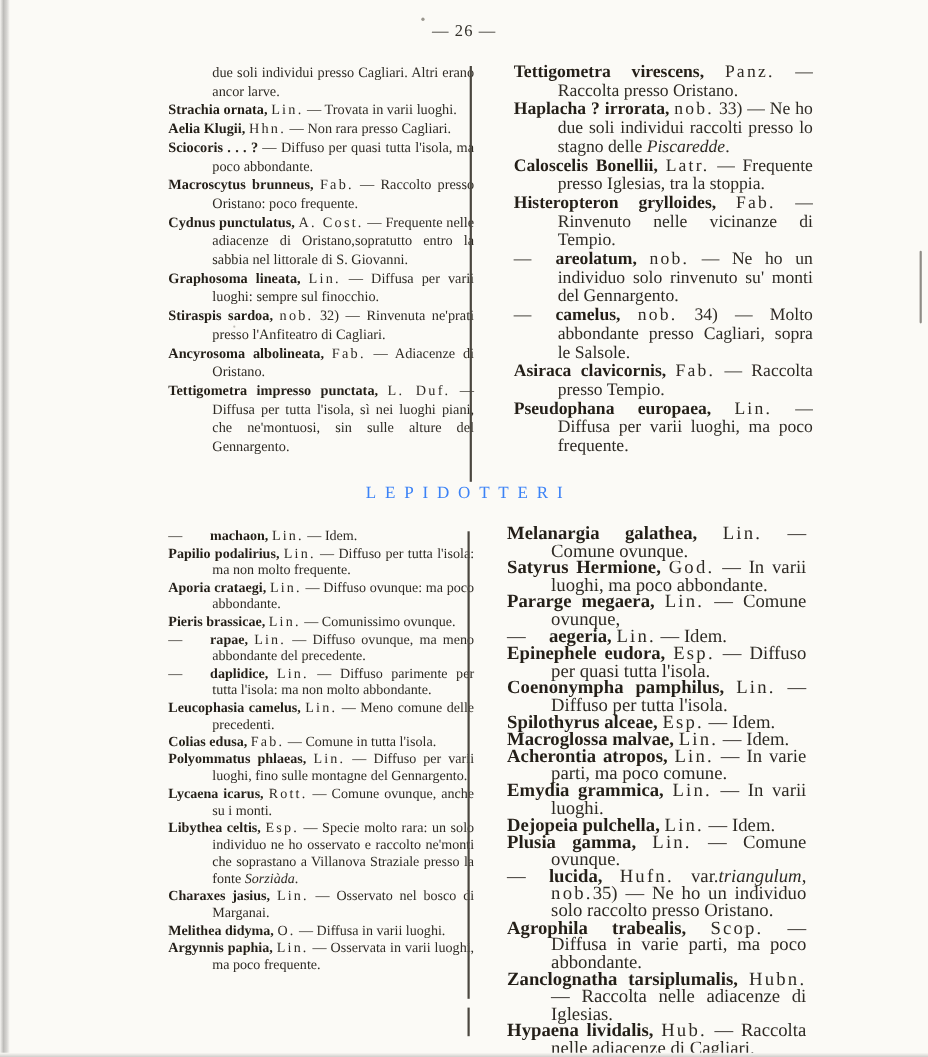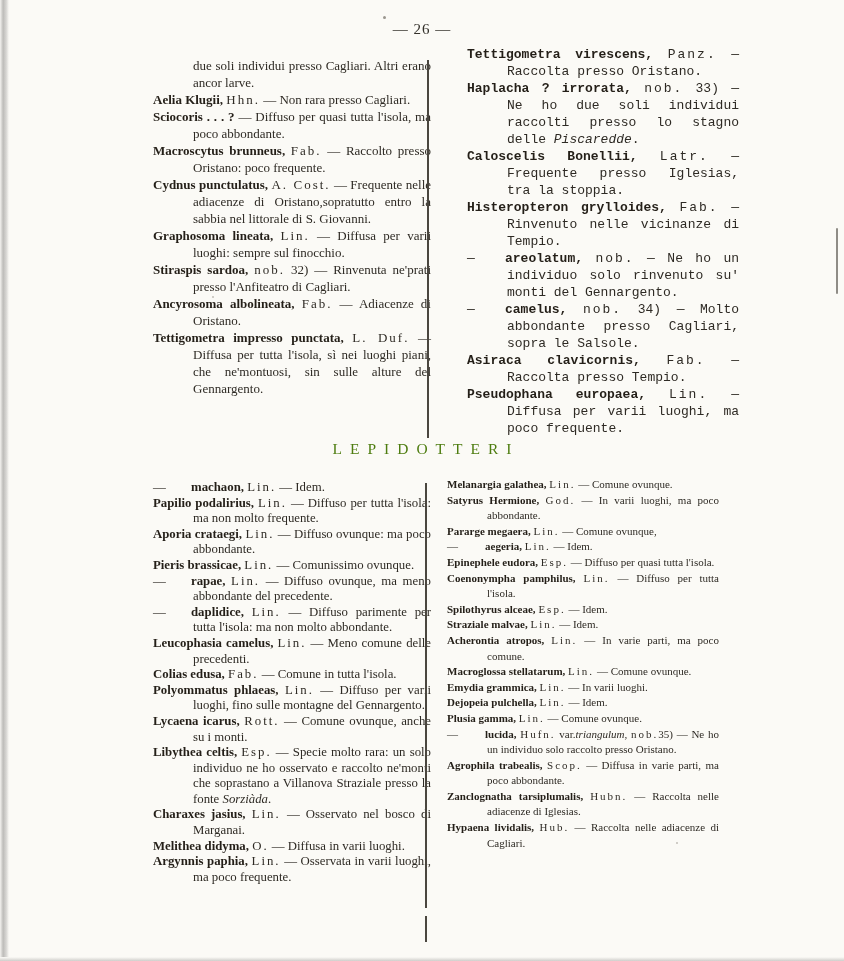--- a/index.html
+++ b/index.html
@@ -30,32 +30,32 @@
   .speck-2 { left: 212px; top: 296px; width: 2px; height: 2px; opacity: .6; }
   .speck-3 { left: 676px; top: 842px; width: 2px; height: 2px; opacity: .6; }
 
   .page-number {
     position: absolute; top: 21px; left: 0; width: 844px;
     text-align: center; font-size: 15px; letter-spacing: 1px; color: #33302a;
   }
   .section-heading {
     position: absolute; top: 440px; left: 0; width: 844px; margin: 0;
     text-align: center; font-size: 15.5px; font-weight: normal;
-    letter-spacing: 8px; text-indent: 8px; color: #4d7c0f;
+    letter-spacing: 8px; text-indent: 8px; color: #3b82f6;
   }
   .divider { position: absolute; width: 2px; background: #4a463f; }
   .divider-upper      { left: 427px; top: 60px;  height: 378px; }
   .divider-lower      { left: 425px; top: 483px; height: 425px; }
   .divider-lower-tail { left: 425px; top: 916px; height: 26px; width: 1.5px; }
 
   .col { position: absolute; text-align: justify; margin-left: 16px; }
   .upper-left  { left: 137px; top: 57px;  width: 278px; font-size: 13px;   line-height: 17px; }
-  .upper-right { left: 451px; top: 46px;  width: 272px; font-size: 13px;   line-height: 17px; font-family: Liberation Mono, monospace; }
+  .upper-right { left: 451px; top: 57px;  width: 272px; font-size: 16px;   line-height: 17px; }
   .lower-left  { left: 137px; top: 480px; width: 278px; font-size: 12.8px; line-height: 15.6px; }
-  .lower-right { left: 431px; top: 477px; width: 272px; font-size: 11px; line-height: 15.6px; }
+  .lower-right { left: 445px; top: 477px; width: 272px; font-size: 17px; line-height: 15.6px; }
 
   .entry { margin: 0; padding-left: 40px; text-indent: -40px; }
   .entry.cont { text-indent: 0; }
   .ditto { display: inline-block; width: 38px; text-indent: 0; }
   .b  { font-weight: bold; color: #241f18; }
   .sp { letter-spacing: 2px; }
   .i  { font-style: italic; }
   .n  { }
 </style>
 </head>
@@ -63,20 +63,21 @@
 
 <div class="scan-edge-left"></div>
 <div class="speck speck-1"></div>
 <div class="speck speck-2"></div>
 <div class="speck speck-3"></div>
 
 <div class="page-number">— 26 —</div>
 
 <div class="col upper-left">
     <p class="entry cont"><span class="n">due soli individui presso Cagliari. Altri erano ancor larve.</span></p>
+    <p class="entry"><span class="b">Strachia ornata, </span><span class="sp">Lin.</span><span class="n"> — Trovata in varii luoghi.</span></p>
     <p class="entry"><span class="b">Aelia Klugii, </span><span class="sp">Hhn.</span><span class="n"> — Non rara presso Cagliari.</span></p>
     <p class="entry"><span class="b">Sciocoris . . . ? </span><span class="n">— Diffuso per quasi tutta l'isola, ma poco abbondante.</span></p>
     <p class="entry"><span class="b">Macroscytus brunneus, </span><span class="sp">Fab.</span><span class="n"> — Raccolto presso Oristano: poco frequente.</span></p>
     <p class="entry"><span class="b">Cydnus punctulatus, </span><span class="sp">A. Cost.</span><span class="n"> — Frequente nelle adiacenze di Oristano,sopratutto entro la sabbia nel littorale di S. Giovanni.</span></p>
     <p class="entry"><span class="b">Graphosoma lineata, </span><span class="sp">Lin.</span><span class="n"> — Diffusa per varii luoghi: sempre sul finocchio.</span></p>
     <p class="entry"><span class="b">Stiraspis sardoa, </span><span class="sp">nob.</span><span class="n"> 32) — Rinvenuta ne'prati presso l'Anfiteatro di Cagliari.</span></p>
     <p class="entry"><span class="b">Ancyrosoma albolineata, </span><span class="sp">Fab.</span><span class="n"> — Adiacenze di Oristano.</span></p>
     <p class="entry"><span class="b">Tettigometra impresso punctata, </span><span class="sp">L. Duf.</span><span class="n"> — Diffusa per tutta l'isola, sì nei luoghi piani, che ne'montuosi, sin sulle alture del Gennargento.</span></p>
   </div>
 <div class="col upper-right">
@@ -110,23 +111,22 @@
     <p class="entry"><span class="b">Argynnis paphia, </span><span class="sp">Lin.</span><span class="n"> — Osservata in varii luoghi, ma poco frequente.</span></p>
   </div>
 <div class="col lower-right">
     <p class="entry"><span class="b">Melanargia galathea, </span><span class="sp">Lin.</span><span class="n"> — Comune ovunque.</span></p>
     <p class="entry"><span class="b">Satyrus Hermione, </span><span class="sp">God.</span><span class="n"> — In varii luoghi, ma poco abbondante.</span></p>
     <p class="entry"><span class="b">Pararge megaera, </span><span class="sp">Lin.</span><span class="n"> — Comune ovunque,</span></p>
     <p class="entry"><span class="ditto">—</span><span class="b">aegeria, </span><span class="sp">Lin.</span><span class="n"> — Idem.</span></p>
     <p class="entry"><span class="b">Epinephele eudora, </span><span class="sp">Esp.</span><span class="n"> — Diffuso per quasi tutta l'isola.</span></p>
     <p class="entry"><span class="b">Coenonympha pamphilus, </span><span class="sp">Lin.</span><span class="n"> — Diffuso per tutta l'isola.</span></p>
     <p class="entry"><span class="b">Spilothyrus alceae, </span><span class="sp">Esp.</span><span class="n"> — Idem.</span></p>
-    <p class="entry"><span class="b">Straziale malvae, </span><span class="sp">Lin.</span><span class="n"> — Idem.</span></p>
+    <p class="entry"><span class="b">Macroglossa malvae, </span><span class="sp">Lin.</span><span class="n"> — Idem.</span></p>
     <p class="entry"><span class="b">Acherontia atropos, </span><span class="sp">Lin.</span><span class="n"> — In varie parti, ma poco comune.</span></p>
-    <p class="entry"><span class="b">Macroglossa stellatarum, </span><span class="sp">Lin.</span><span class="n"> — Comune ovunque.</span></p>
     <p class="entry"><span class="b">Emydia grammica, </span><span class="sp">Lin.</span><span class="n"> — In varii luoghi.</span></p>
     <p class="entry"><span class="b">Dejopeia pulchella, </span><span class="sp">Lin.</span><span class="n"> — Idem.</span></p>
     <p class="entry"><span class="b">Plusia gamma, </span><span class="sp">Lin.</span><span class="n"> — Comune ovunque.</span></p>
     <p class="entry"><span class="ditto">—</span><span class="b">lucida, </span><span class="sp">Hufn.</span><span class="n"> var.</span><span class="i">triangulum</span><span class="n">, </span><span class="sp">nob.</span><span class="n">35) — Ne ho un individuo solo raccolto presso Oristano.</span></p>
     <p class="entry"><span class="b">Agrophila trabealis, </span><span class="sp">Scop.</span><span class="n"> — Diffusa in varie parti, ma poco abbondante.</span></p>
     <p class="entry"><span class="b">Zanclognatha tarsiplumalis, </span><span class="sp">Hubn.</span><span class="n"> — Raccolta nelle adiacenze di Iglesias.</span></p>
     <p class="entry"><span class="b">Hypaena lividalis, </span><span class="sp">Hub.</span><span class="n"> — Raccolta nelle adiacenze di Cagliari.</span></p>
   </div>
 <div class="divider divider-lower"></div>
 <div class="divider divider-lower-tail"></div>

